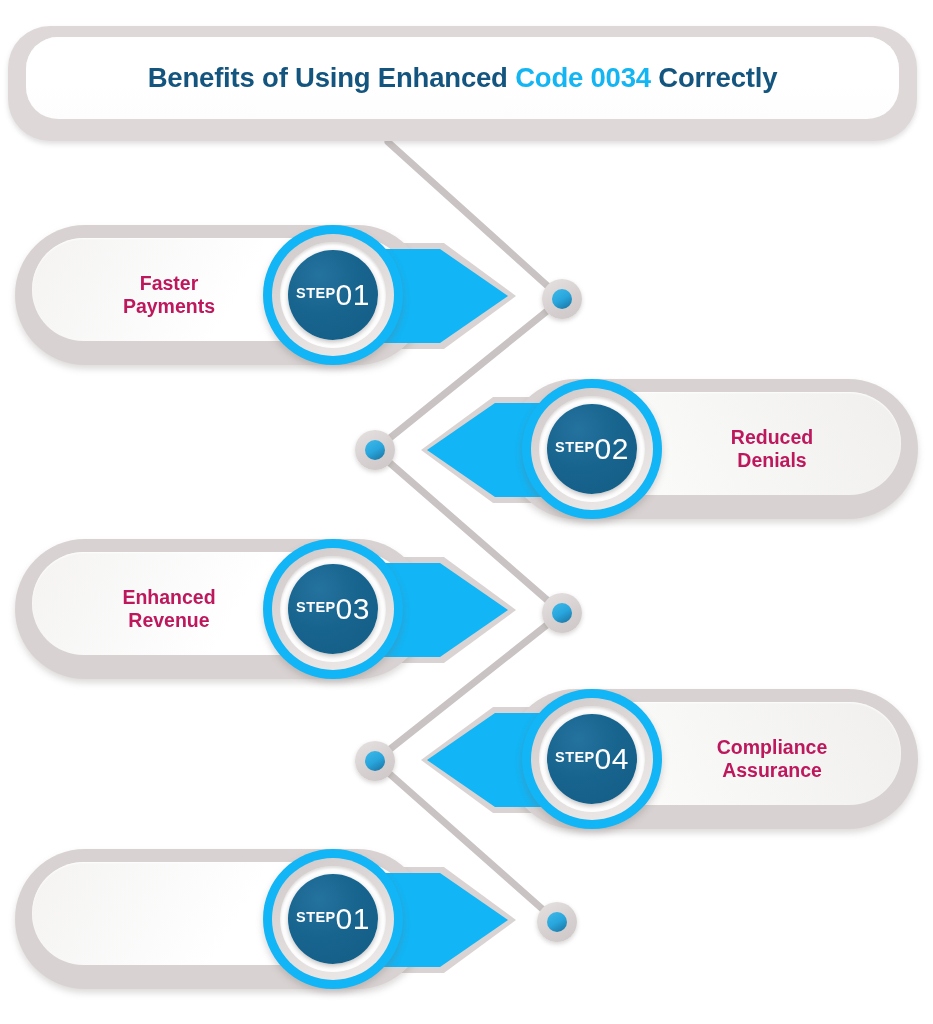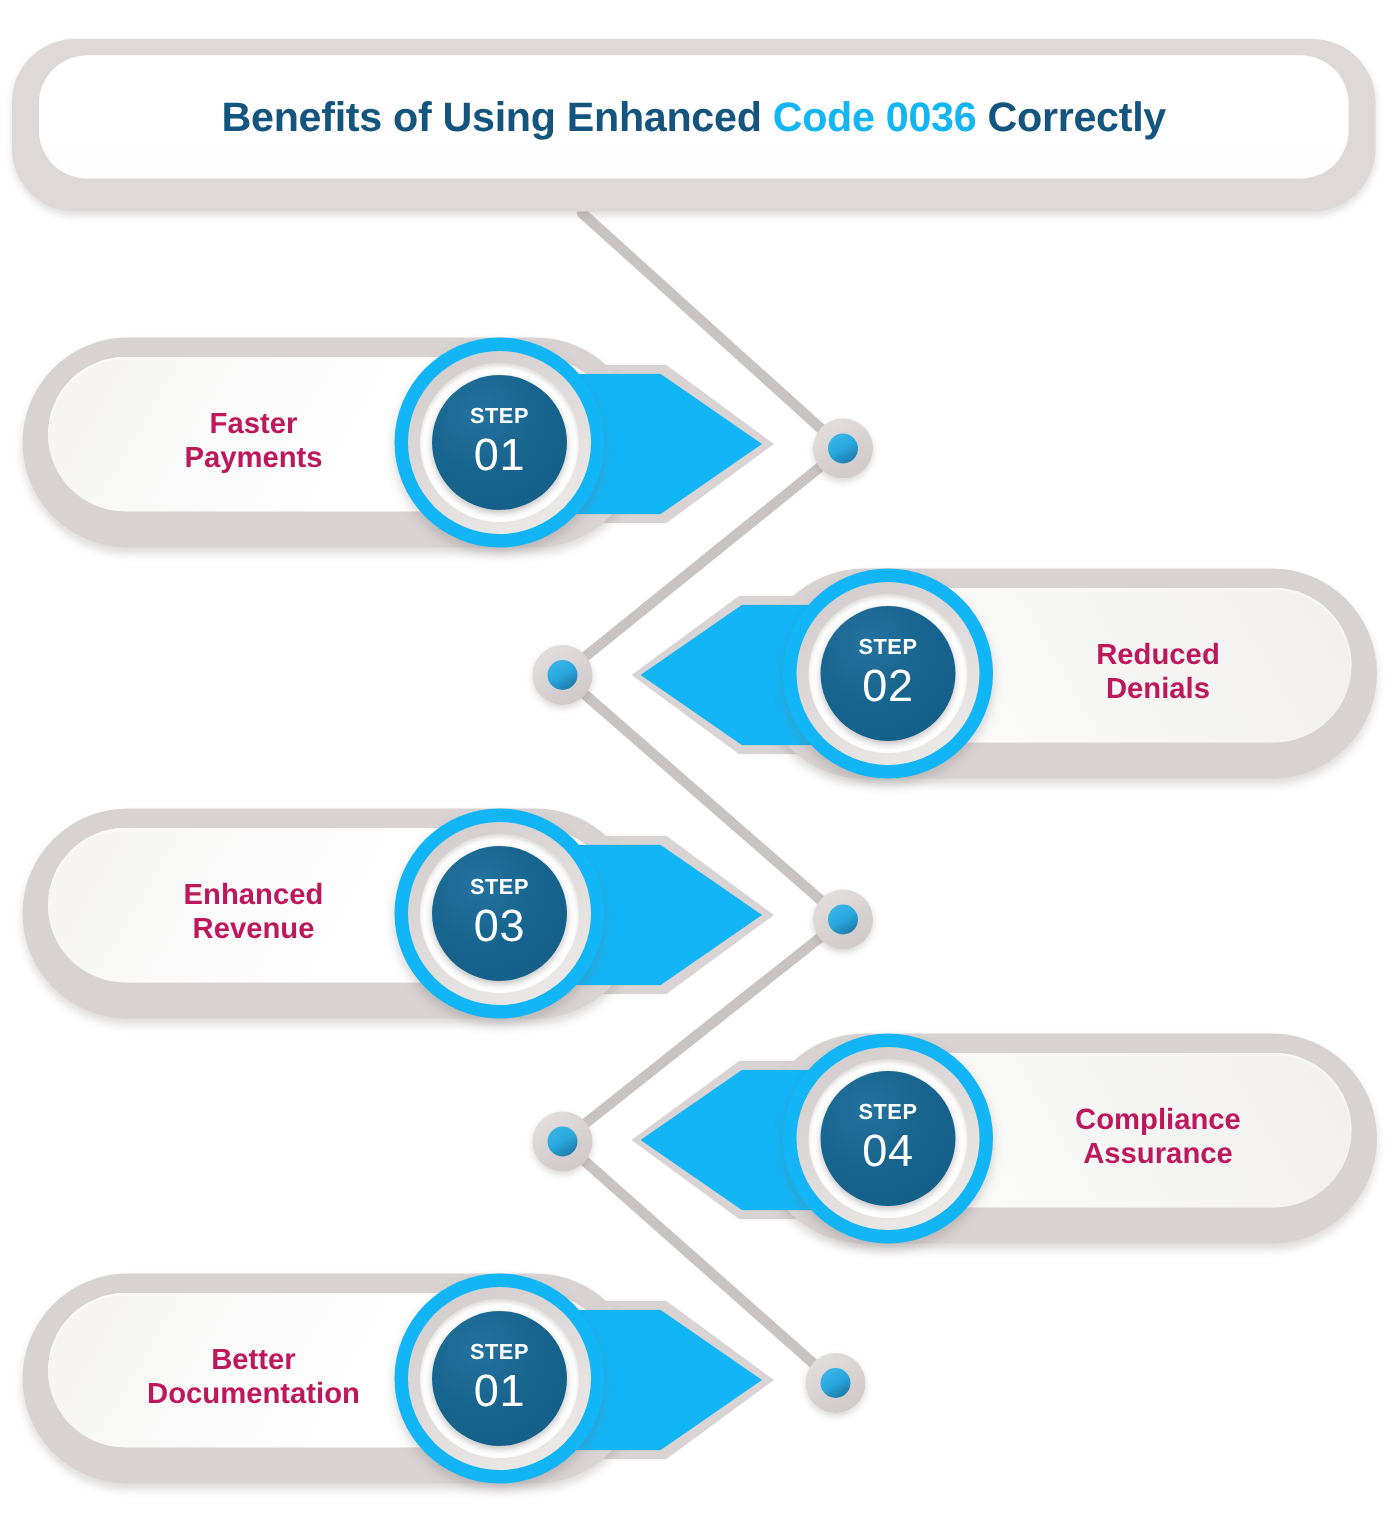--- a/index.html
+++ b/index.html
@@ -179,21 +179,21 @@
     border-radius: 50%;
     background: #ffffff;
     box-shadow: inset 0 2px 3px rgba(160,152,150,0.35);
   }
   .disc {
     position: absolute;
     inset: 25px;
     border-radius: 50%;
     background: radial-gradient(circle at 35% 28%, #24729e 0%, #17648e 45%, #145d86 100%);
     display: flex;
-    flex-direction: column;
+    flex-direction: row;
     align-items: center;
     justify-content: center;
     box-shadow: 0 2px 5px rgba(100,92,90,0.4);
   }
   .disc-step {
     font-size: 14.5px;
     font-weight: bold;
     color: #ffffff;
     letter-spacing: 0.4px;
     line-height: 1;
@@ -241,21 +241,21 @@
   </svg>
 
   <div class="dot" style="left:542px; top:279px;"></div>
   <div class="dot" style="left:355px; top:430px;"></div>
   <div class="dot" style="left:542px; top:593px;"></div>
   <div class="dot" style="left:355px; top:741px;"></div>
   <div class="dot" style="left:537px; top:902px;"></div>
 
   <div class="title-shell">
     <div class="title-inner">
-      <div class="title-text"><span>Benefits of Using Enhanced </span><span class="hl">Code 0036</span><span> Correctly</span></div>
+      <div class="title-text"><span>Benefits of Using Enhanced </span><span class="hl">Code 0034</span><span> Correctly</span></div>
     </div>
   </div>
 
   <div class="step left" style="top:211px;">
     <div class="chevron-outline"></div>
     <div class="card-shell">
       <div class="card-inner"></div>
     </div>
     <div class="chevron"></div>
     <div class="card-label">Faster
@@ -327,22 +327,20 @@
       </div>
     </div>
   </div>
 
   <div class="step left" style="top:835px;">
     <div class="chevron-outline"></div>
     <div class="card-shell">
       <div class="card-inner"></div>
     </div>
     <div class="chevron"></div>
-    <div class="card-label">Better
-Documentation</div>
     <div class="badge">
       <div class="ring-cyan"></div>
       <div class="ring-gray"></div>
       <div class="ring-white"></div>
       <div class="disc">
         <div class="disc-step">STEP</div>
         <div class="disc-num">01</div>
       </div>
     </div>
   </div>

